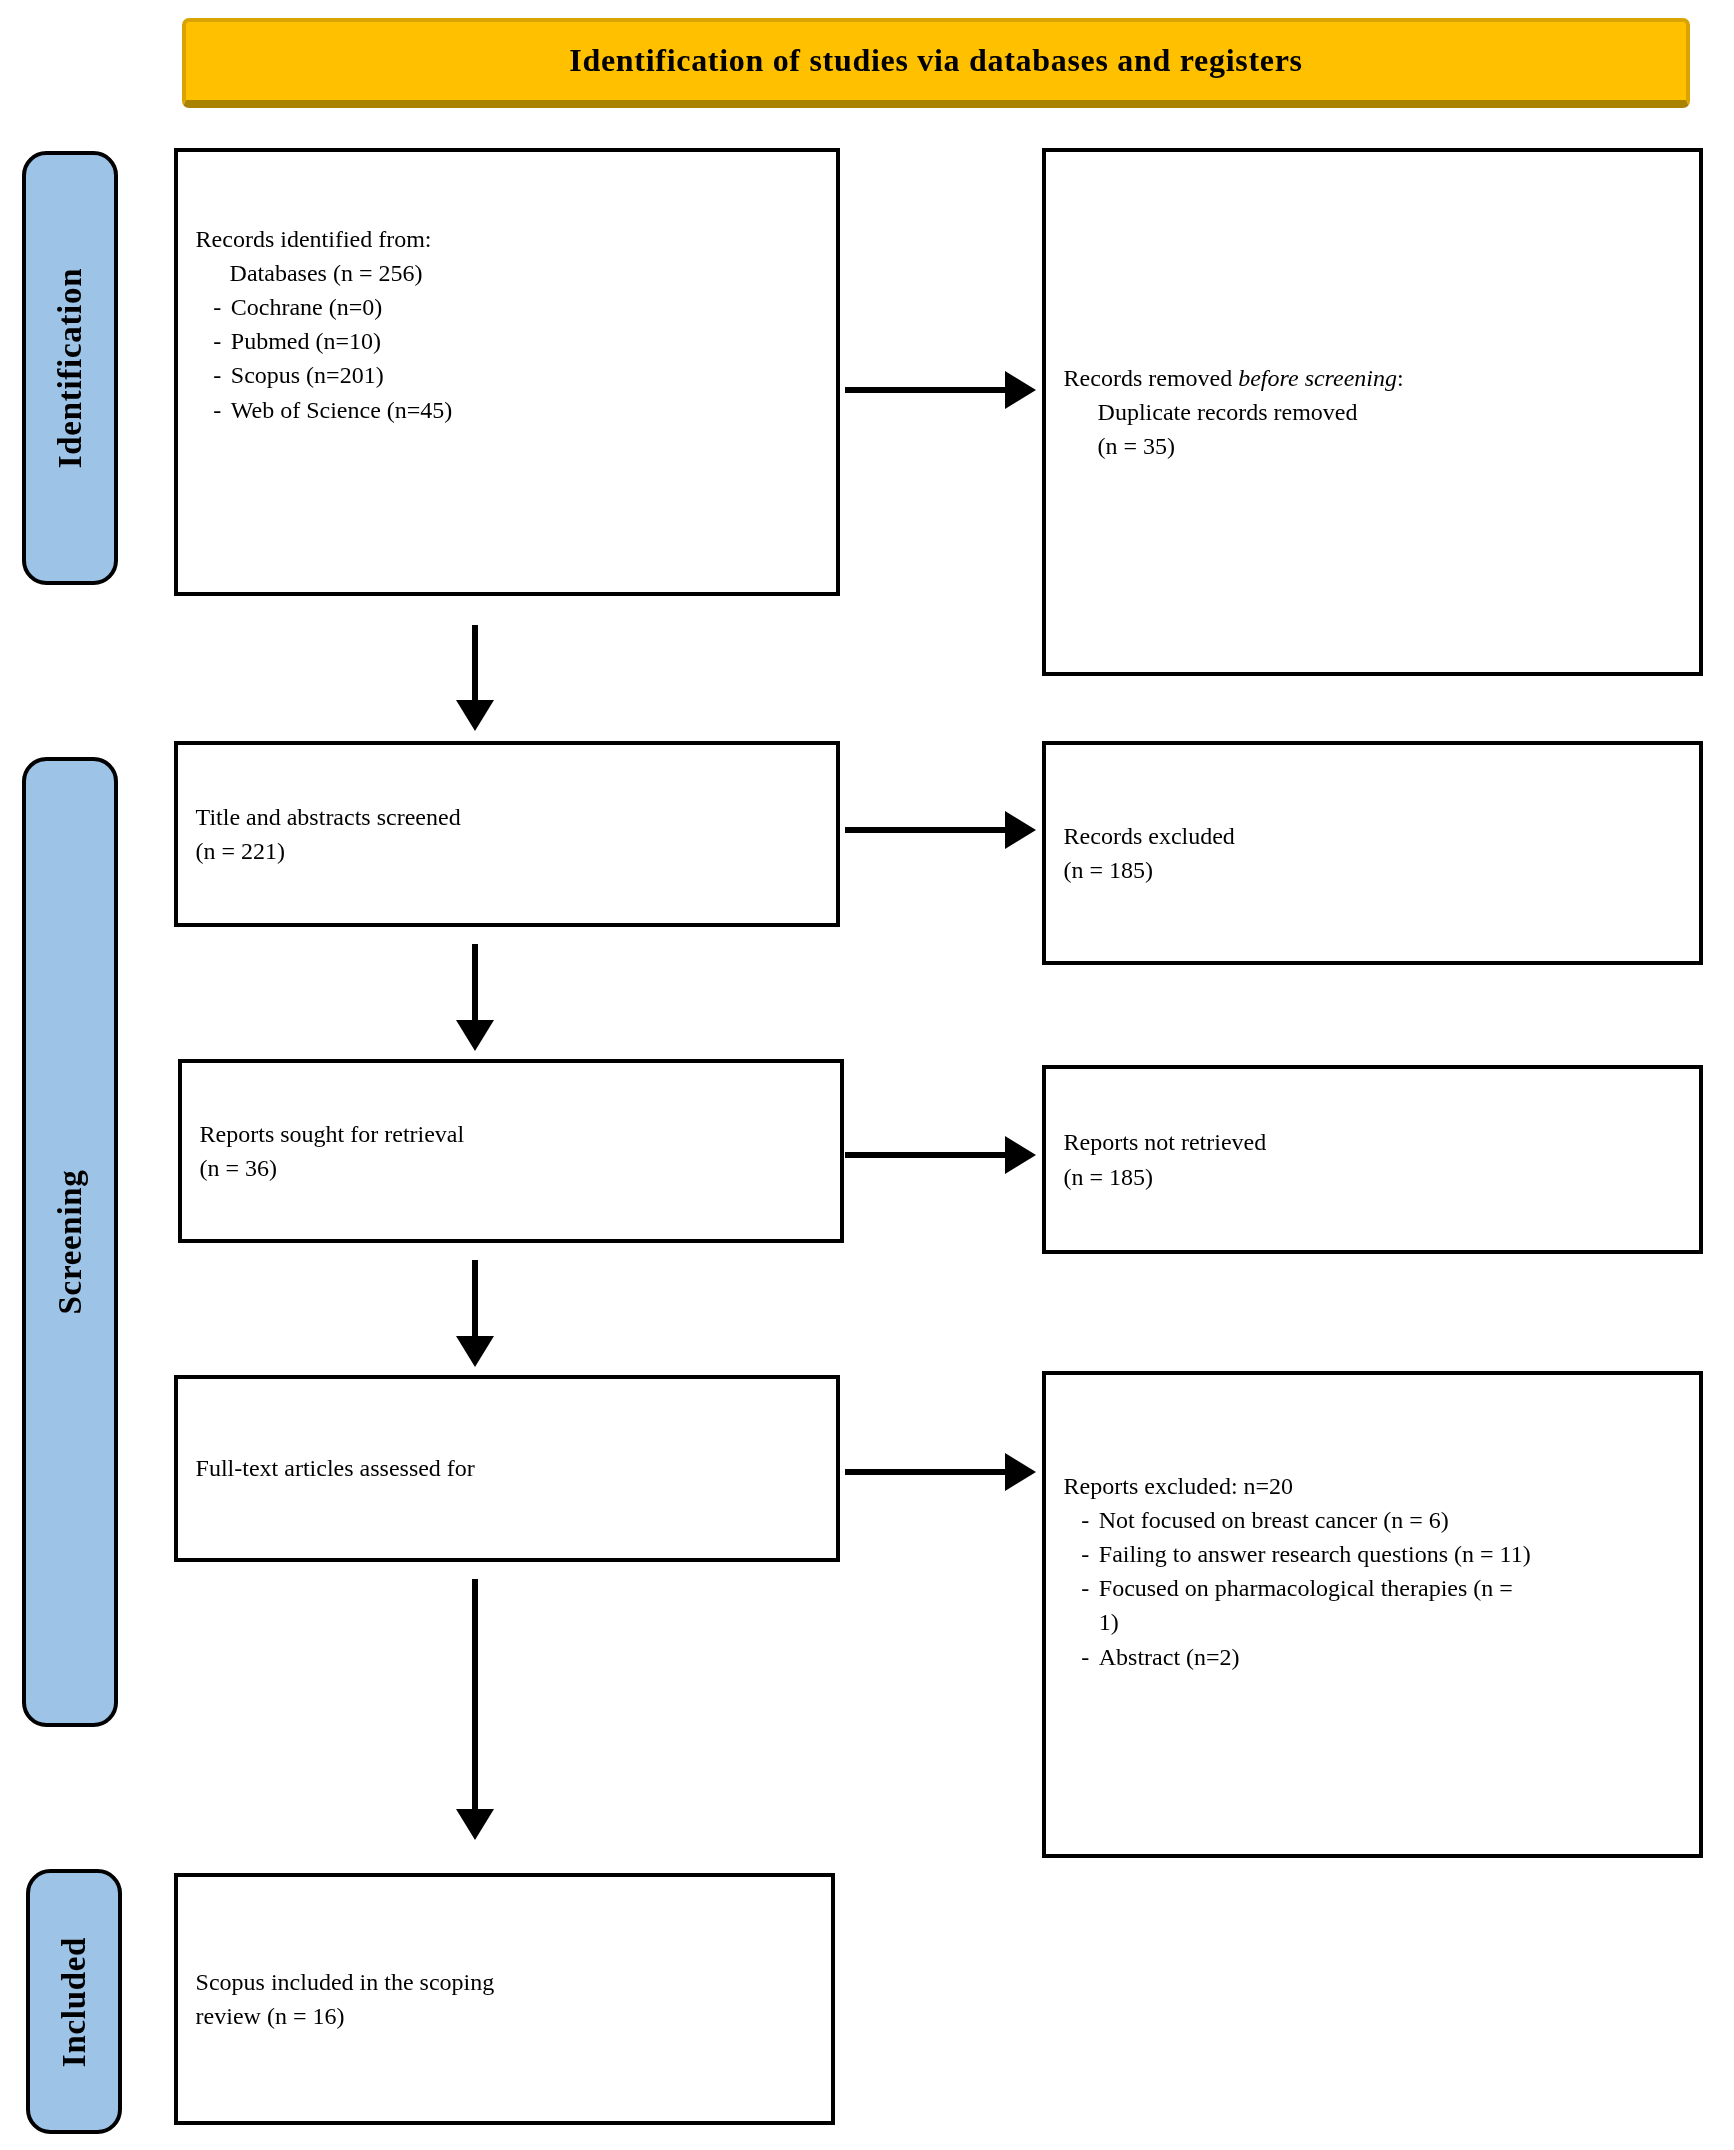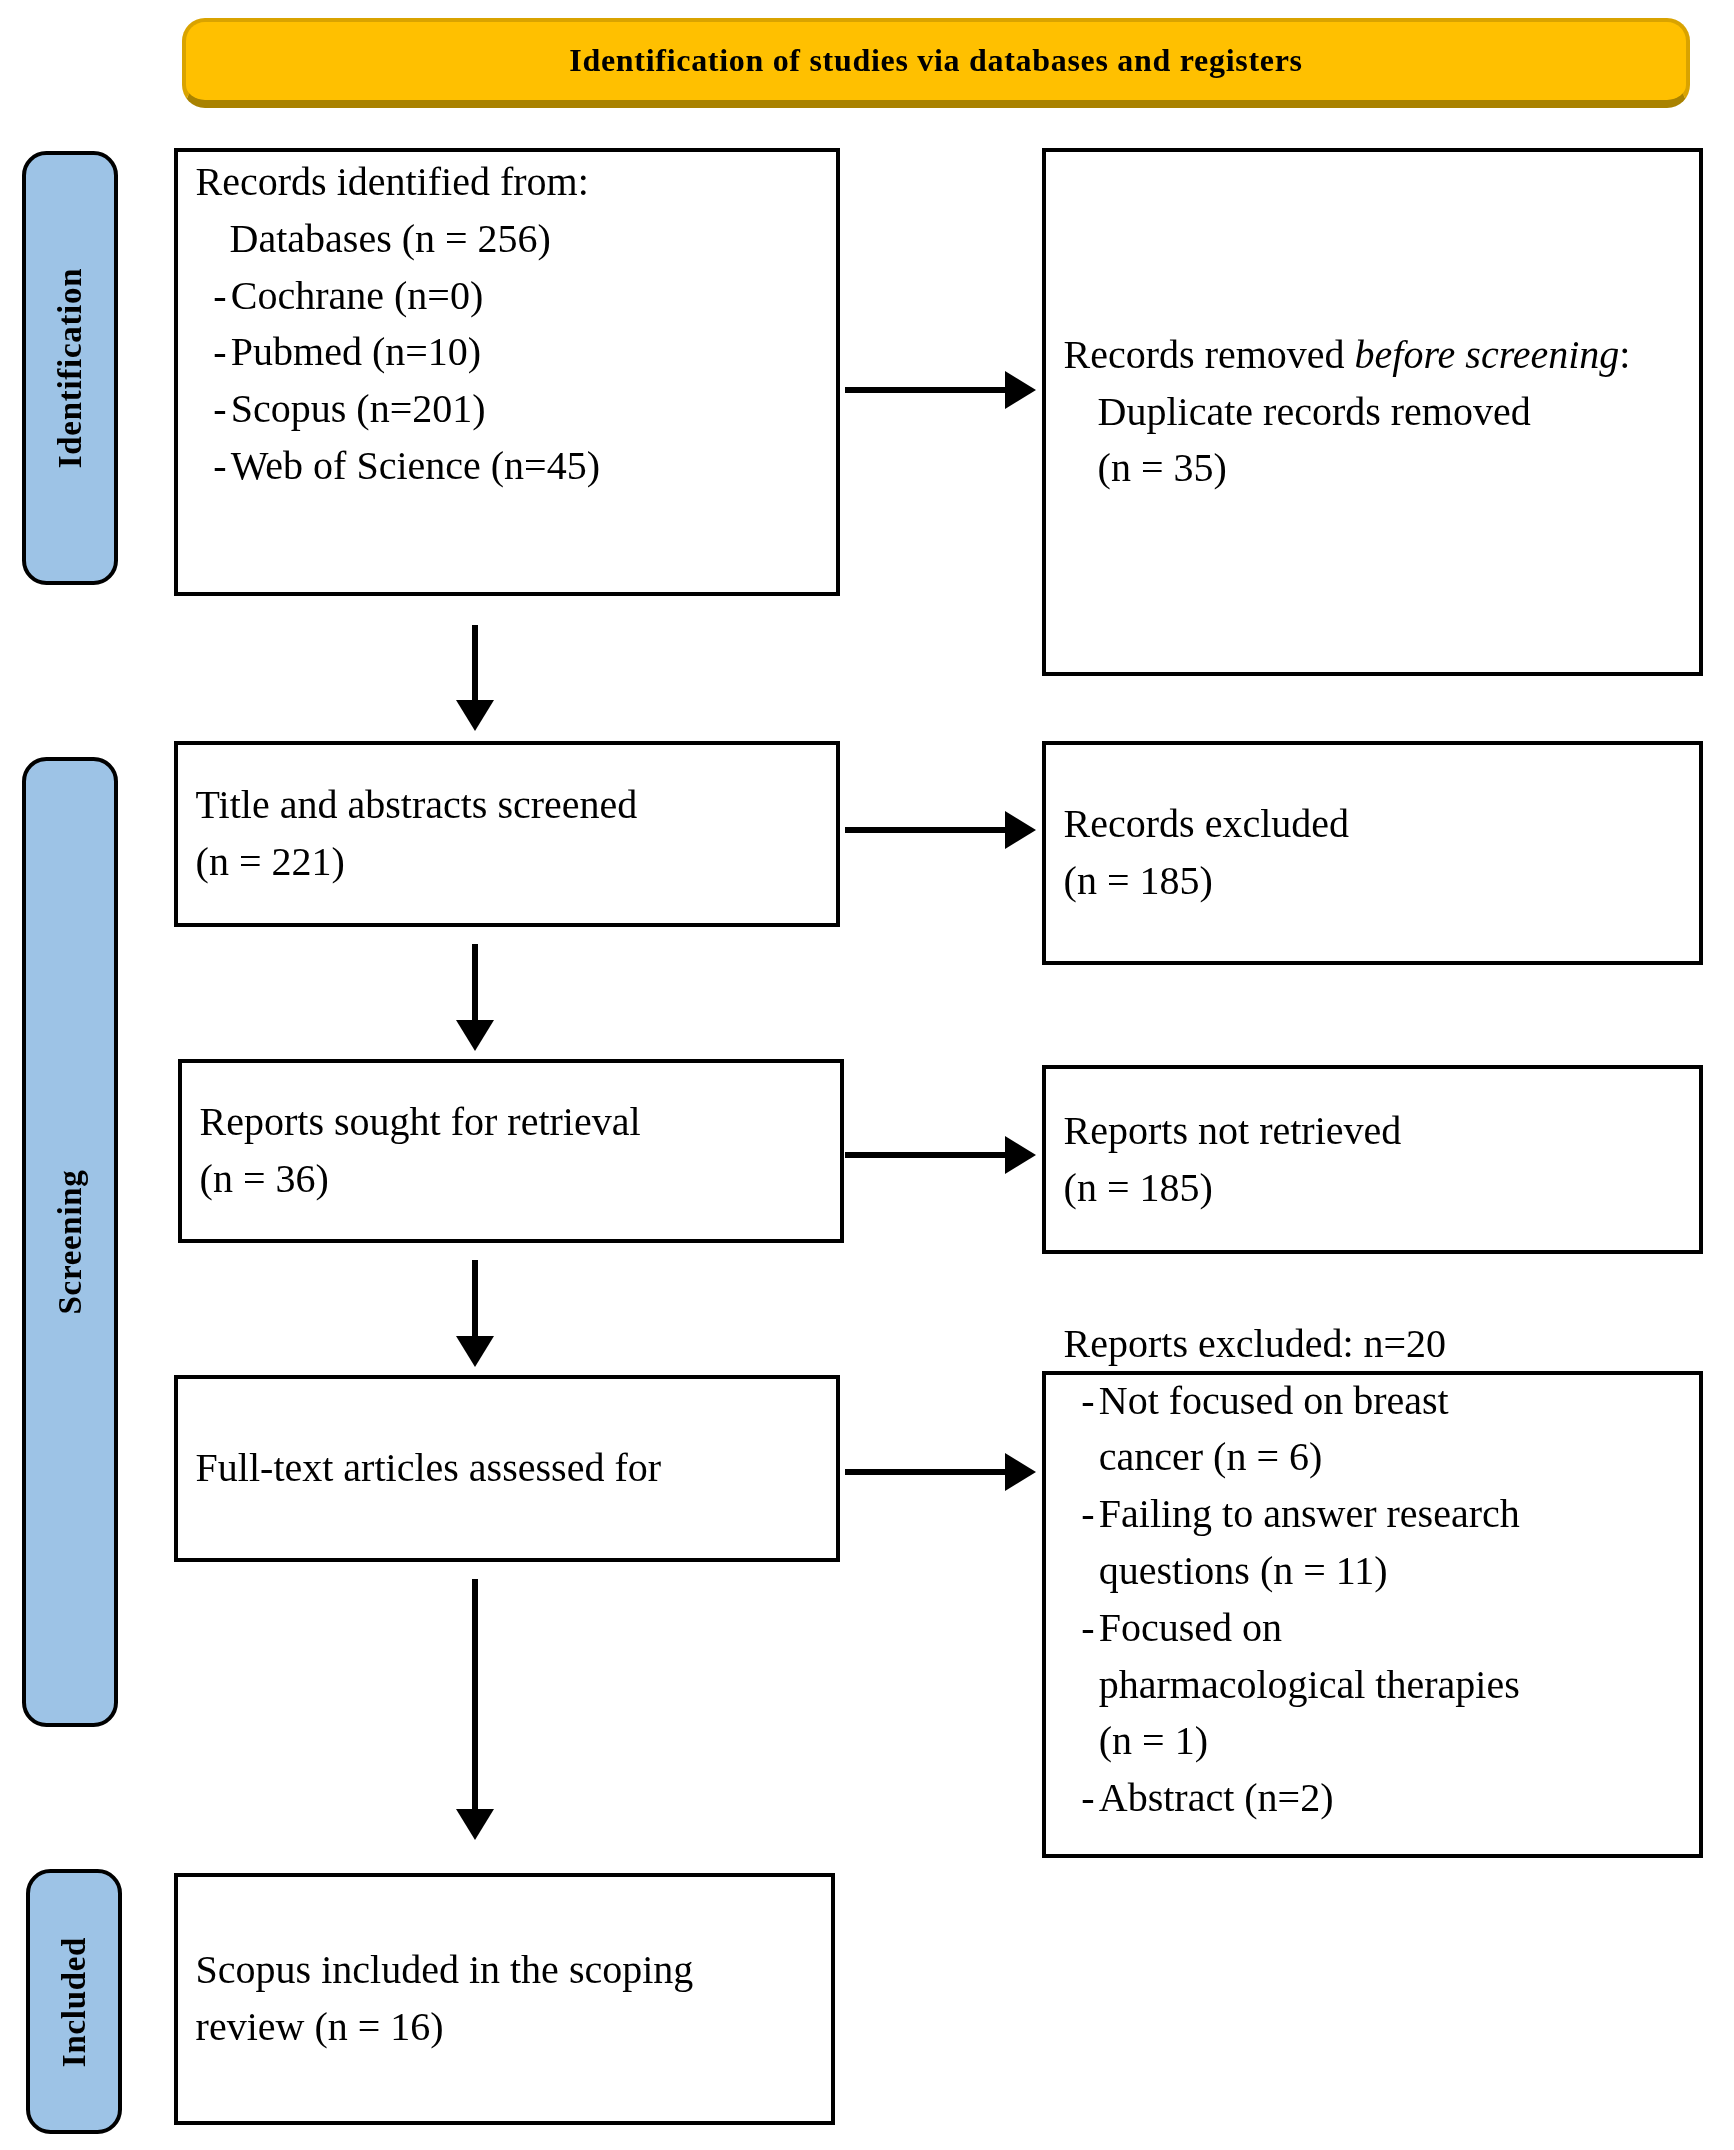--- a/index.html
+++ b/index.html
@@ -12,21 +12,21 @@
     color:#000;
     overflow:hidden;
   }
 
   
   .banner{
     position:absolute;left:182px;top:17.6px;width:1508px;height:90px;
     background:#FFC000;
     border:4.1px solid #D9A300;
     border-bottom:8.1px solid #A98200;
-    border-radius:23px;
+    border-radius:7px;
     box-sizing:border-box;
     display:flex;align-items:center;justify-content:center;
   }
   .banner-text{font-weight:bold;font-size:32px;letter-spacing:0.7px;}
 
   
   .stage{
     position:absolute;left:22px;width:96px;
     background:#9DC3E6;
     border:4.7px solid #000;
@@ -41,21 +41,21 @@
     transform:translate(-50%,-50%) rotate(-90deg);
     font-weight:bold;font-size:33px;white-space:nowrap;letter-spacing:0.7px;
   }
 
   
   .box{
     position:absolute;background:#ffffff;
     border:4.7px solid #000;
     box-sizing:border-box;
     display:flex;flex-direction:column;justify-content:center;
-    font-size:40px;line-height:1.42;
+    font-size:24px;line-height:1.42;
     padding:6.8px 13.6px 6.8px 17.6px;
   }
   #box-records-identified{left:174px;top:148px;width:666px;height:448px;padding-bottom:102px;}
   #box-records-removed{left:1042px;top:148px;width:661px;height:528px;}
   #box-title-abstracts{left:174px;top:741px;width:666px;height:186px;}
   #box-records-excluded{left:1042px;top:741px;width:661px;height:224px;}
   #box-reports-sought{left:178px;top:1059px;width:666px;height:184px;}
   #box-reports-not-retrieved{left:1042px;top:1065px;width:661px;height:189px;}
   #box-fulltext{left:174px;top:1375px;width:666px;height:187px;}
   #box-reports-excluded{left:1042px;top:1371px;width:661px;height:487px;padding-bottom:93px;}

